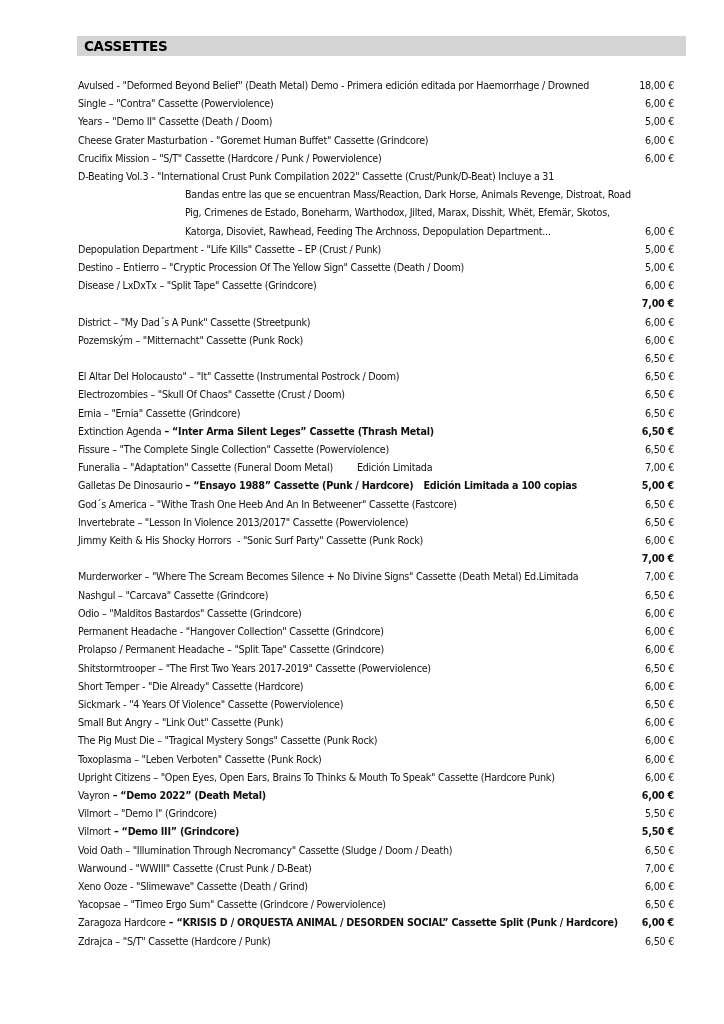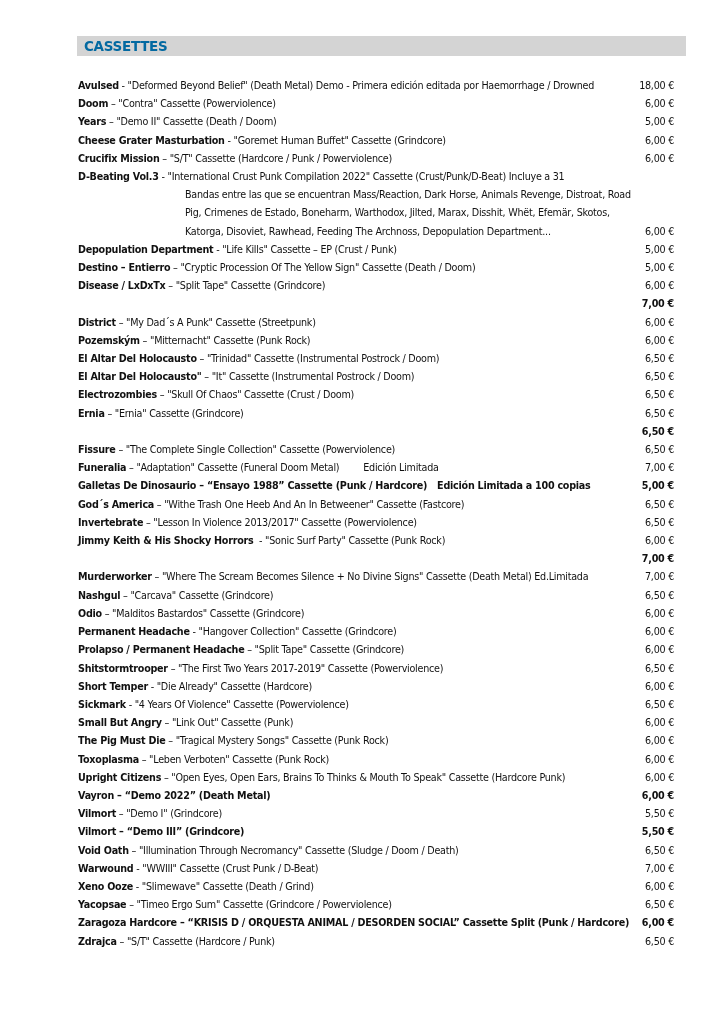--- a/index.html
+++ b/index.html
@@ -25,21 +25,21 @@
     }
     .section-title {
       position: absolute;
       left: 7px;
       top: 1px;
       font-family: "DejaVu Sans", sans-serif;
       font-weight: bold;
       font-size: 13.5px;
       line-height: 18px;
       letter-spacing: -0.3px;
-      color: #0369a1;
+      color: #000000;
     }
     .list {
       position: absolute;
       left: 78px;
       top: 77px;
       width: 596px;
     }
     .row {
       position: relative;
       height: 18.21px;
@@ -47,21 +47,21 @@
       font-size: 9.6px;
       white-space: nowrap;
       letter-spacing: -0.25px;
     }
     .row .desc {
       position: absolute;
       left: 0;
       top: 0;
     }
     .row .band {
-      font-weight: bold;
+      font-weight: normal;
     }
     .row.all-bold .desc,
     .row.all-bold .price {
       font-weight: bold;
     }
     .row .price {
       position: absolute;
       right: 0;
       top: 0;
       text-align: left;
@@ -82,21 +82,21 @@
 <div class="section-header">
   <span class="section-title">CASSETTES</span>
 </div>
 
 <div class="list" id="catalog-list">
     <div class="row">
       <span class="desc"><span class="band">Avulsed</span><span style="white-space: pre;"> - </span><span>"Deformed Beyond Belief" (Death Metal) Demo - Primera edición editada por Haemorrhage / Drowned</span></span>
       <span class="price">18,00 €</span>
     </div>
     <div class="row">
-      <span class="desc"><span class="band">Doom</span><span style="white-space: pre;"> – </span><span>"Contra" Cassette (Powerviolence)</span></span>
+      <span class="desc"><span class="band">Single</span><span style="white-space: pre;"> – </span><span>"Contra" Cassette (Powerviolence)</span></span>
       <span class="price">6,00 €</span>
     </div>
     <div class="row">
       <span class="desc"><span class="band">Years</span><span style="white-space: pre;"> – </span><span>"Demo II" Cassette (Death / Doom)</span></span>
       <span class="price">5,00 €</span>
     </div>
     <div class="row">
       <span class="desc"><span class="band">Cheese Grater Masturbation</span><span style="white-space: pre;"> - </span><span>"Goremet Human Buffet" Cassette (Grindcore)</span></span>
       <span class="price">6,00 €</span>
     </div>
@@ -134,36 +134,36 @@
     </div>
     <div class="row">
       <span class="desc"><span class="band">District</span><span style="white-space: pre;"> – </span><span>"My Dad´s A Punk" Cassette (Streetpunk)</span></span>
       <span class="price">6,00 €</span>
     </div>
     <div class="row">
       <span class="desc"><span class="band">Pozemským</span><span style="white-space: pre;"> – </span><span>"Mitternacht" Cassette (Punk Rock)</span></span>
       <span class="price">6,00 €</span>
     </div>
     <div class="row">
-      <span class="desc"><span class="band">El Altar Del Holocausto</span><span style="white-space: pre;"> – </span><span>"Trinidad" Cassette (Instrumental Postrock / Doom)</span></span>
       <span class="price">6,50 €</span>
     </div>
     <div class="row">
       <span class="desc"><span class="band">El Altar Del Holocausto"</span><span style="white-space: pre;"> – </span><span>"It" Cassette (Instrumental Postrock / Doom)</span></span>
       <span class="price">6,50 €</span>
     </div>
     <div class="row">
       <span class="desc"><span class="band">Electrozombies</span><span style="white-space: pre;"> – </span><span>"Skull Of Chaos" Cassette (Crust / Doom)</span></span>
       <span class="price">6,50 €</span>
     </div>
     <div class="row">
       <span class="desc"><span class="band">Ernia</span><span style="white-space: pre;"> – </span><span>"Ernia" Cassette (Grindcore)</span></span>
       <span class="price">6,50 €</span>
     </div>
     <div class="row all-bold">
+      <span class="desc"><span class="band">Extinction Agenda</span><span style="white-space: pre;"> – </span><span>“Inter Arma Silent Leges” Cassette (Thrash Metal)</span></span>
       <span class="price">6,50 €</span>
     </div>
     <div class="row">
       <span class="desc"><span class="band">Fissure</span><span style="white-space: pre;"> – </span><span>"The Complete Single Collection" Cassette (Powerviolence)</span></span>
       <span class="price">6,50 €</span>
     </div>
     <div class="row">
       <span class="desc"><span class="band">Funeralia</span><span style="white-space: pre;"> – </span><span>"Adaptation" Cassette (Funeral Doom Metal)</span><span class="note">Edición Limitada</span></span>
       <span class="price">7,00 €</span>
     </div>

